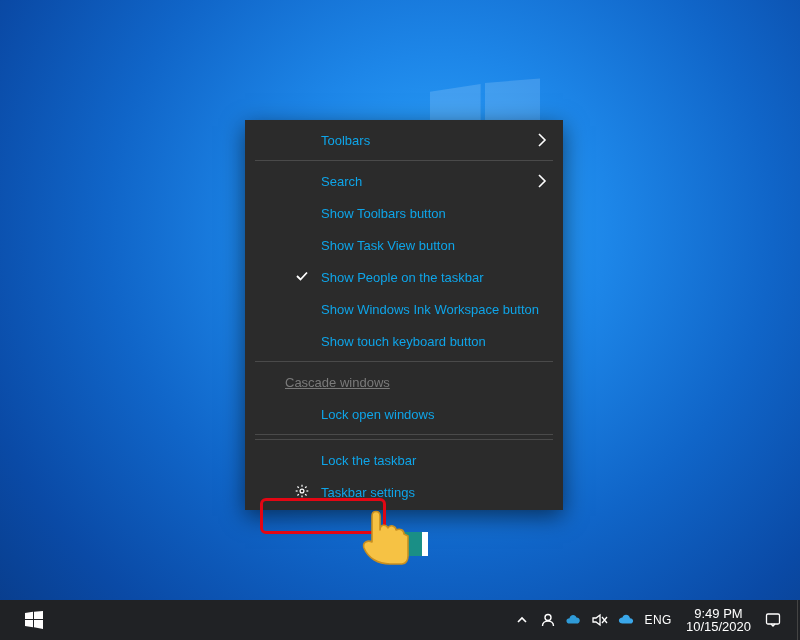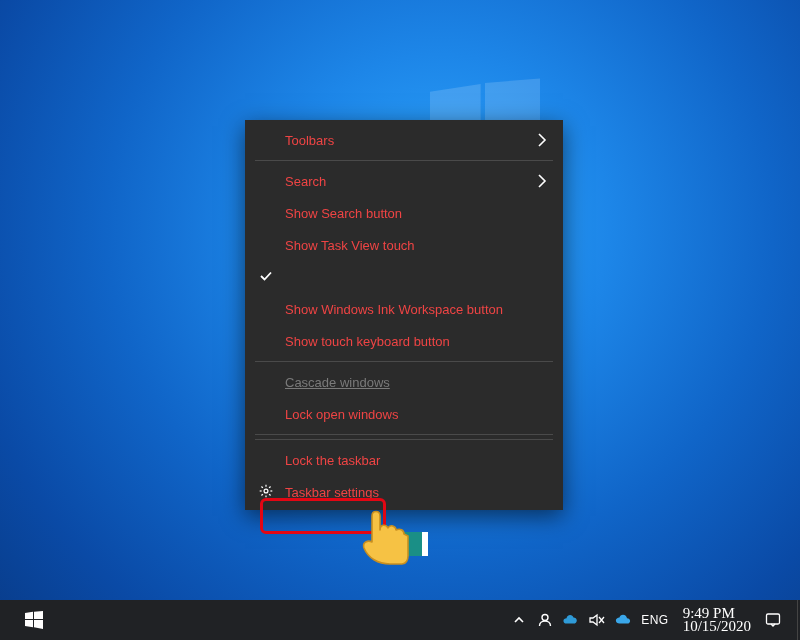--- a/index.html
+++ b/index.html
@@ -1,36 +1,36 @@
 <!DOCTYPE html>
 <html><head>
 <meta charset="utf-8">
 <style>
 html,body{margin:0;padding:0;width:800px;height:640px;overflow:hidden;font-family:"Segoe UI",Arial,sans-serif;font-size:13px;}
 .desktop{position:relative;width:800px;height:640px;background:radial-gradient(circle at 55% 35%,#2fa8ff 0%,#1d86e8 28%,#1065c8 55%,#0a4aa6 80%,#083b88 100%);}
 .win-logo{position:absolute;left:430px;top:78px;width:110px;height:100px;opacity:0.28;}
 .win-logo svg{width:100%;height:100%;}
 .menu{position:absolute;left:245px;top:120px;width:318px;background:#2b2b2b;color:#ffffff;box-shadow:0 6px 22px rgba(0,0,0,0.55);padding:4px 0 2px 0;}
 .menu .item{display:flex;align-items:center;height:32px;padding:0 18px 0 40px;position:relative;white-space:nowrap;}
-.menu .item.enabled{color:#ef4444;cursor:default;}
+.menu .item.enabled{color:#0ea5e9;cursor:default;margin-left:36px;}
 .menu .item.disabled{color:#7a7a7a;text-decoration:underline;}
 .menu .sep{height:0;border-top:1px solid #4a4a4a;margin:4px 10px;}
 .menu .check{position:absolute;left:14px;top:8px;width:14px;height:14px;}
 .menu .gear{position:absolute;left:14px;top:8px;width:14px;height:14px;}
 .menu .chev{position:absolute;right:16px;top:9px;width:10px;height:14px;}
 .menu svg{display:block;}
 .redbox{position:absolute;left:260px;top:498px;width:120px;height:30px;border:3px solid #e30613;border-radius:6px;pointer-events:none;}
 .hand{position:absolute;left:360px;top:488px;width:72px;height:80px;pointer-events:none;}
 .taskbar{position:absolute;left:0;bottom:0;width:800px;height:40px;background:#202225;display:flex;align-items:center;color:#ffffff;z-index:-1;padding-left:12px;}
 .taskbar .start{width:44px;height:40px;display:flex;align-items:center;justify-content:center;}
 .taskbar .spacer{flex:1;}
 .tray{display:flex;align-items:center;height:40px;gap:10px;padding:0 8px 0 6px;}
 .tray .tico{width:16px;height:16px;display:flex;align-items:center;justify-content:center;}
 .tray .lang{font-size:12px;letter-spacing:0.5px;}
-.tray .clock{text-align:left;font-size:15px;line-height:13px;padding-left:4px;font-family:Liberation Serif, serif;}
+.tray .clock{text-align:center;font-size:13px;line-height:13px;padding-left:4px;}
 .tray .notif{width:16px;height:16px;margin-left:4px;}
 .tray .showdesk{width:6px;height:40px;border-left:1px solid #444;margin-left:6px;}
 .taskbar svg{display:block;}
 
 .menu{z-index:10;}
 .redbox,.hand{z-index:20;}
 .taskbar{z-index:5;}
 </style>
 </head>
 <body>
@@ -64,33 +64,34 @@
     <div class="item enabled">
       <span>Search</span>
       <span class="chev">
         <svg viewBox="0 0 10 14">
             <path d="M2 1 L8 7 L2 13" stroke="#fff" stroke-width="1.6" fill="none"></path>
           </svg>
       </span>
     </div>
 
     <div class="item enabled">
-      <span>Show Search button</span>
-    </div>
-
-    <div class="item enabled">
-      <span>Show Task View touch</span>
+      <span>Show Toolbars button</span>
+    </div>
+
+    <div class="item enabled">
+      <span>Show Task View button</span>
     </div>
 
     <div class="item enabled">
       <span class="check">
         <svg viewBox="0 0 14 14">
             <path d="M2 7 L5.5 10.5 L12 3.5" stroke="#fff" stroke-width="1.8" fill="none"></path>
           </svg>
       </span>
+      <span>Show People on the taskbar</span>
     </div>
 
     <div class="item enabled">
       <span>Show Windows Ink Workspace button</span>
     </div>
 
     <div class="item enabled">
       <span>Show touch keyboard button</span>
     </div>
 

